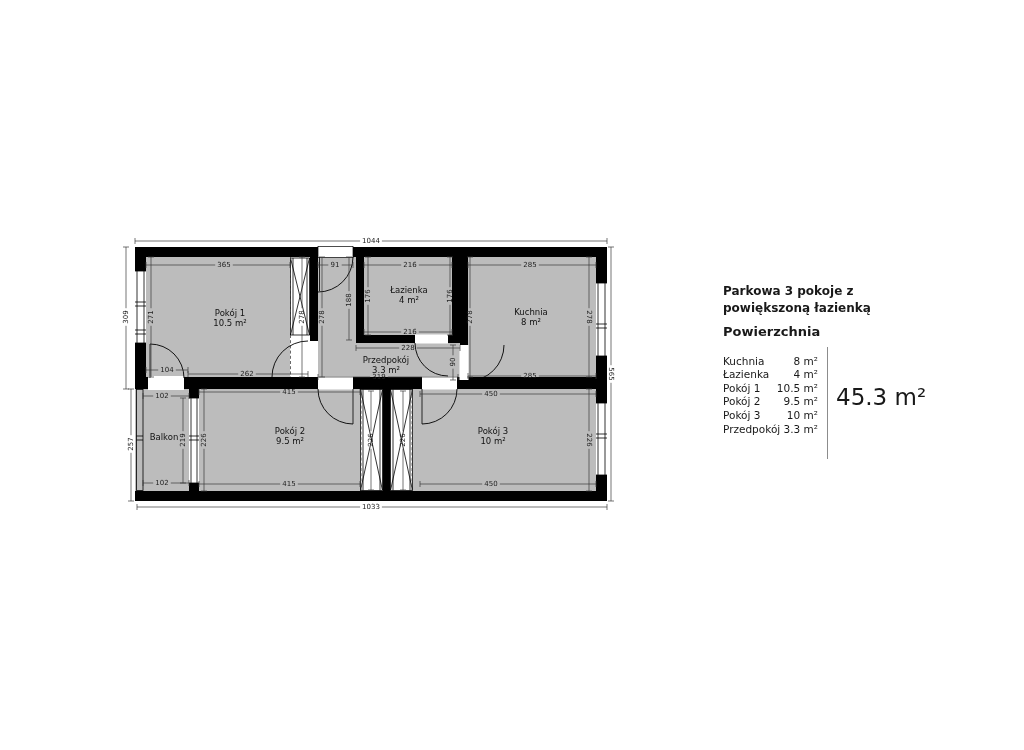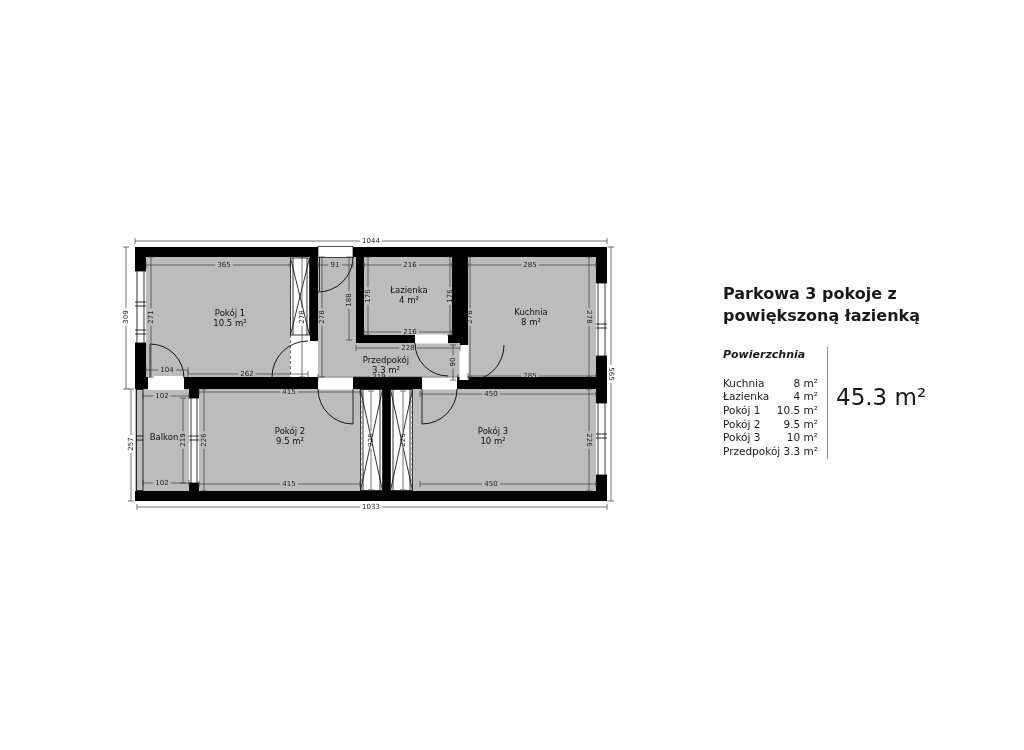--- a/index.html
+++ b/index.html
@@ -10,22 +10,22 @@
   .wall{fill:#000;}
   .open{fill:#fff;}
   .frame{stroke:#000;stroke-width:0.8;fill:none;}
   .thin{stroke:#000;stroke-width:0.8;}
   .dash{stroke:#444;stroke-width:0.8;stroke-dasharray:3,2.2;}
   .arc{stroke:#000;stroke-width:0.9;fill:none;}
   .dim{stroke:#3a3a3a;stroke-width:0.7;}
   .dimtext{font:7px "DejaVu Sans",sans-serif;fill:#222;}
   .roomname{font:8.5px "DejaVu Sans",sans-serif;fill:#111;text-anchor:middle;}
   .panel{position:absolute;left:723px;top:283px;width:205px;color:#191919;}
-  .panel-title{font-size:16px;font-weight:700;line-height:1.4;}
-  .panel-section{margin-top:20px;font-size:11px;font-weight:700;font-style:italic;}
+  .panel-title{font-size:12px;font-weight:700;line-height:1.4;}
+  .panel-section{margin-top:7px;font-size:13px;font-weight:700;}
   .area-rows{margin-top:16px;width:95px;}
   .area-row{display:flex;justify-content:space-between;font-size:10.5px;line-height:13.6px;}
   .divider{position:absolute;left:827px;top:347px;width:1px;height:112px;background:#8c8c8c;}
   .total{position:absolute;left:836px;top:384px;font-size:23px;color:#191919;}
 </style>
 </head>
 <body>
 
 <div class="canvas">
 

